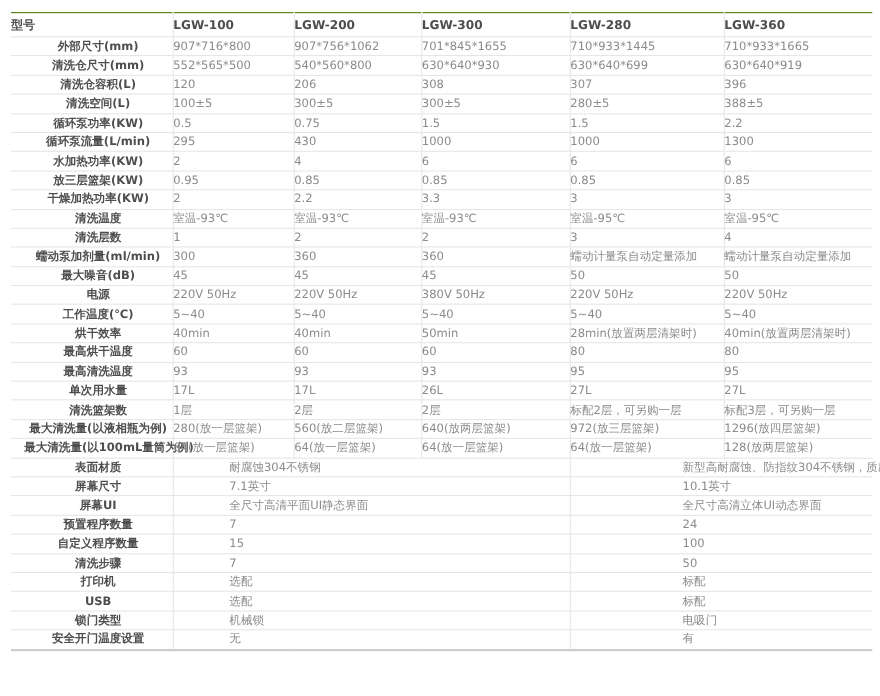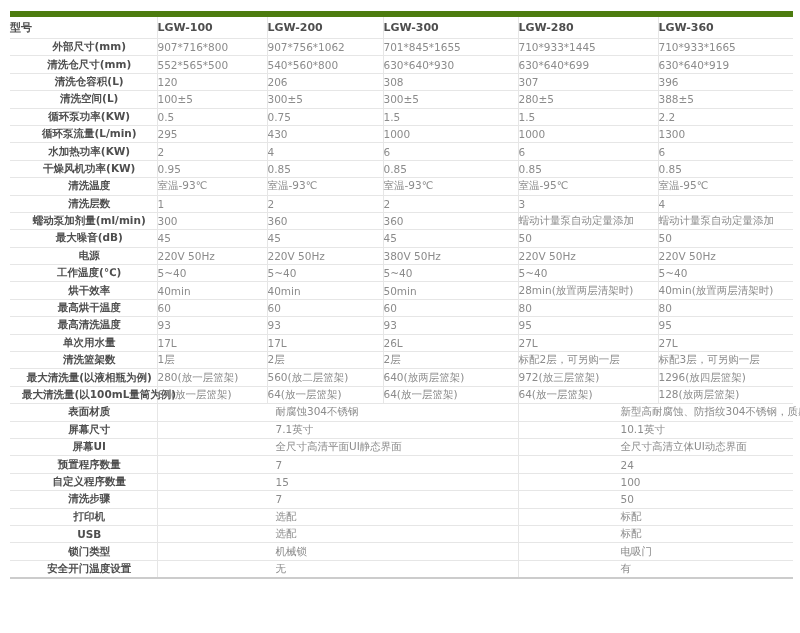--- a/index.html
+++ b/index.html
@@ -2,21 +2,21 @@
 <html><head>
 <meta charset="utf-8">
 <style>
   html,body{margin:0;padding:0;background:#ffffff;}
   body{font-family:"DejaVu Sans","Liberation Sans",sans-serif;width:800px;height:633px;overflow:hidden;}
   .page{padding:11px 7px 0 10px;}
   table.spec-table{
     border-collapse:collapse;
     table-layout:fixed;
     width:783px;
-    border-top:6px solid #4d7c0f;
+    border-top:1px solid #4d7c0f;
     border-bottom:2px solid #cccccc;
   }
   .spec-table th,.spec-table td{
     border-bottom:1px solid #e6e6e6;
     border-right:1px solid #e6e6e6;
     white-space:nowrap;
     overflow:visible;
     padding:0;
     vertical-align:middle;
   }
@@ -40,21 +40,21 @@
     padding-left:12px;
     text-align:center;
   }
   
   .pc0{padding-left:12px;}
   .pc1{padding-left:10px;}
   .pc2{padding-left:16px;}
   .pc3{padding-left:24px;}
   .pc4{padding-left:26px;}
   .pc5{padding-left:22px;}
-  td.merged-left{padding-left:118px;}
+  td.merged-left{padding-left:51px;}
   td.merged-right{padding-left:102px;}
 </style>
 </head>
 <body>
 
 <div class="page">
   <table class="spec-table">
     <colgroup>
       <col style="width:147px">
       <col style="width:110px">
@@ -124,26 +124,34 @@
         </tr>
         <tr>
           <td class="label-cell">水加热功率(KW)</td>
           <td class="pc1">2</td>
           <td class="pc2">4</td>
           <td class="pc3">6</td>
           <td class="pc4">6</td>
           <td class="pc5">6</td>
         </tr>
         <tr>
-          <td class="label-cell">干燥风机功率(KW)</td>
+          <td class="label-cell">放三层篮架(KW)</td>
           <td class="pc1">0.95</td>
           <td class="pc2">0.85</td>
           <td class="pc3">0.85</td>
           <td class="pc4">0.85</td>
           <td class="pc5">0.85</td>
+        </tr>
+        <tr>
+          <td class="label-cell">干燥加热功率(KW)</td>
+          <td class="pc1">2</td>
+          <td class="pc2">2.2</td>
+          <td class="pc3">3.3</td>
+          <td class="pc4">3</td>
+          <td class="pc5">3</td>
         </tr>
         <tr>
           <td class="label-cell">清洗温度</td>
           <td class="pc1">室温-93℃</td>
           <td class="pc2">室温-93℃</td>
           <td class="pc3">室温-93℃</td>
           <td class="pc4">室温-95℃</td>
           <td class="pc5">室温-95℃</td>
         </tr>
         <tr>

